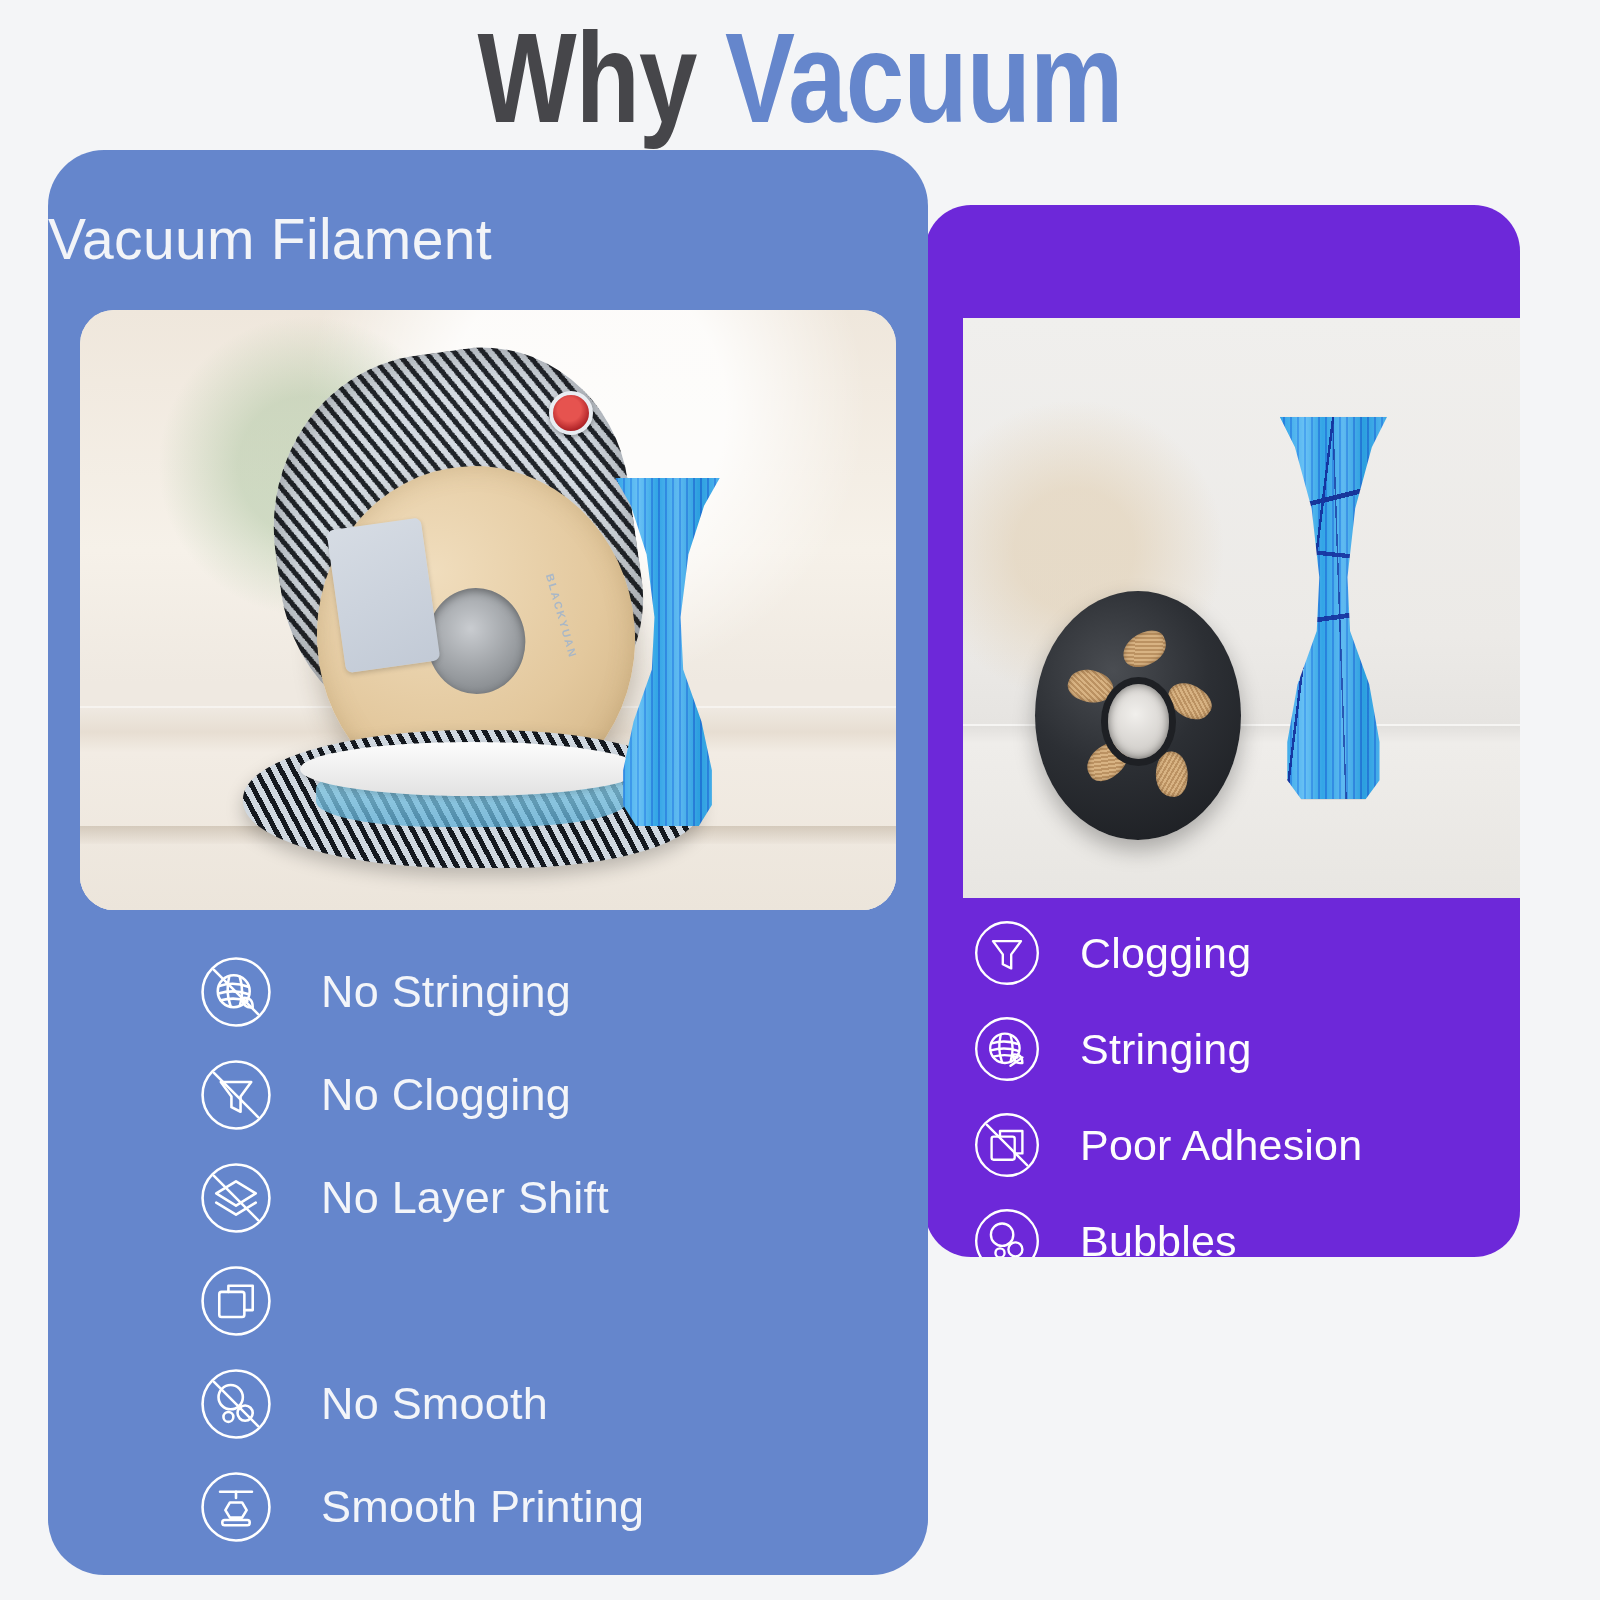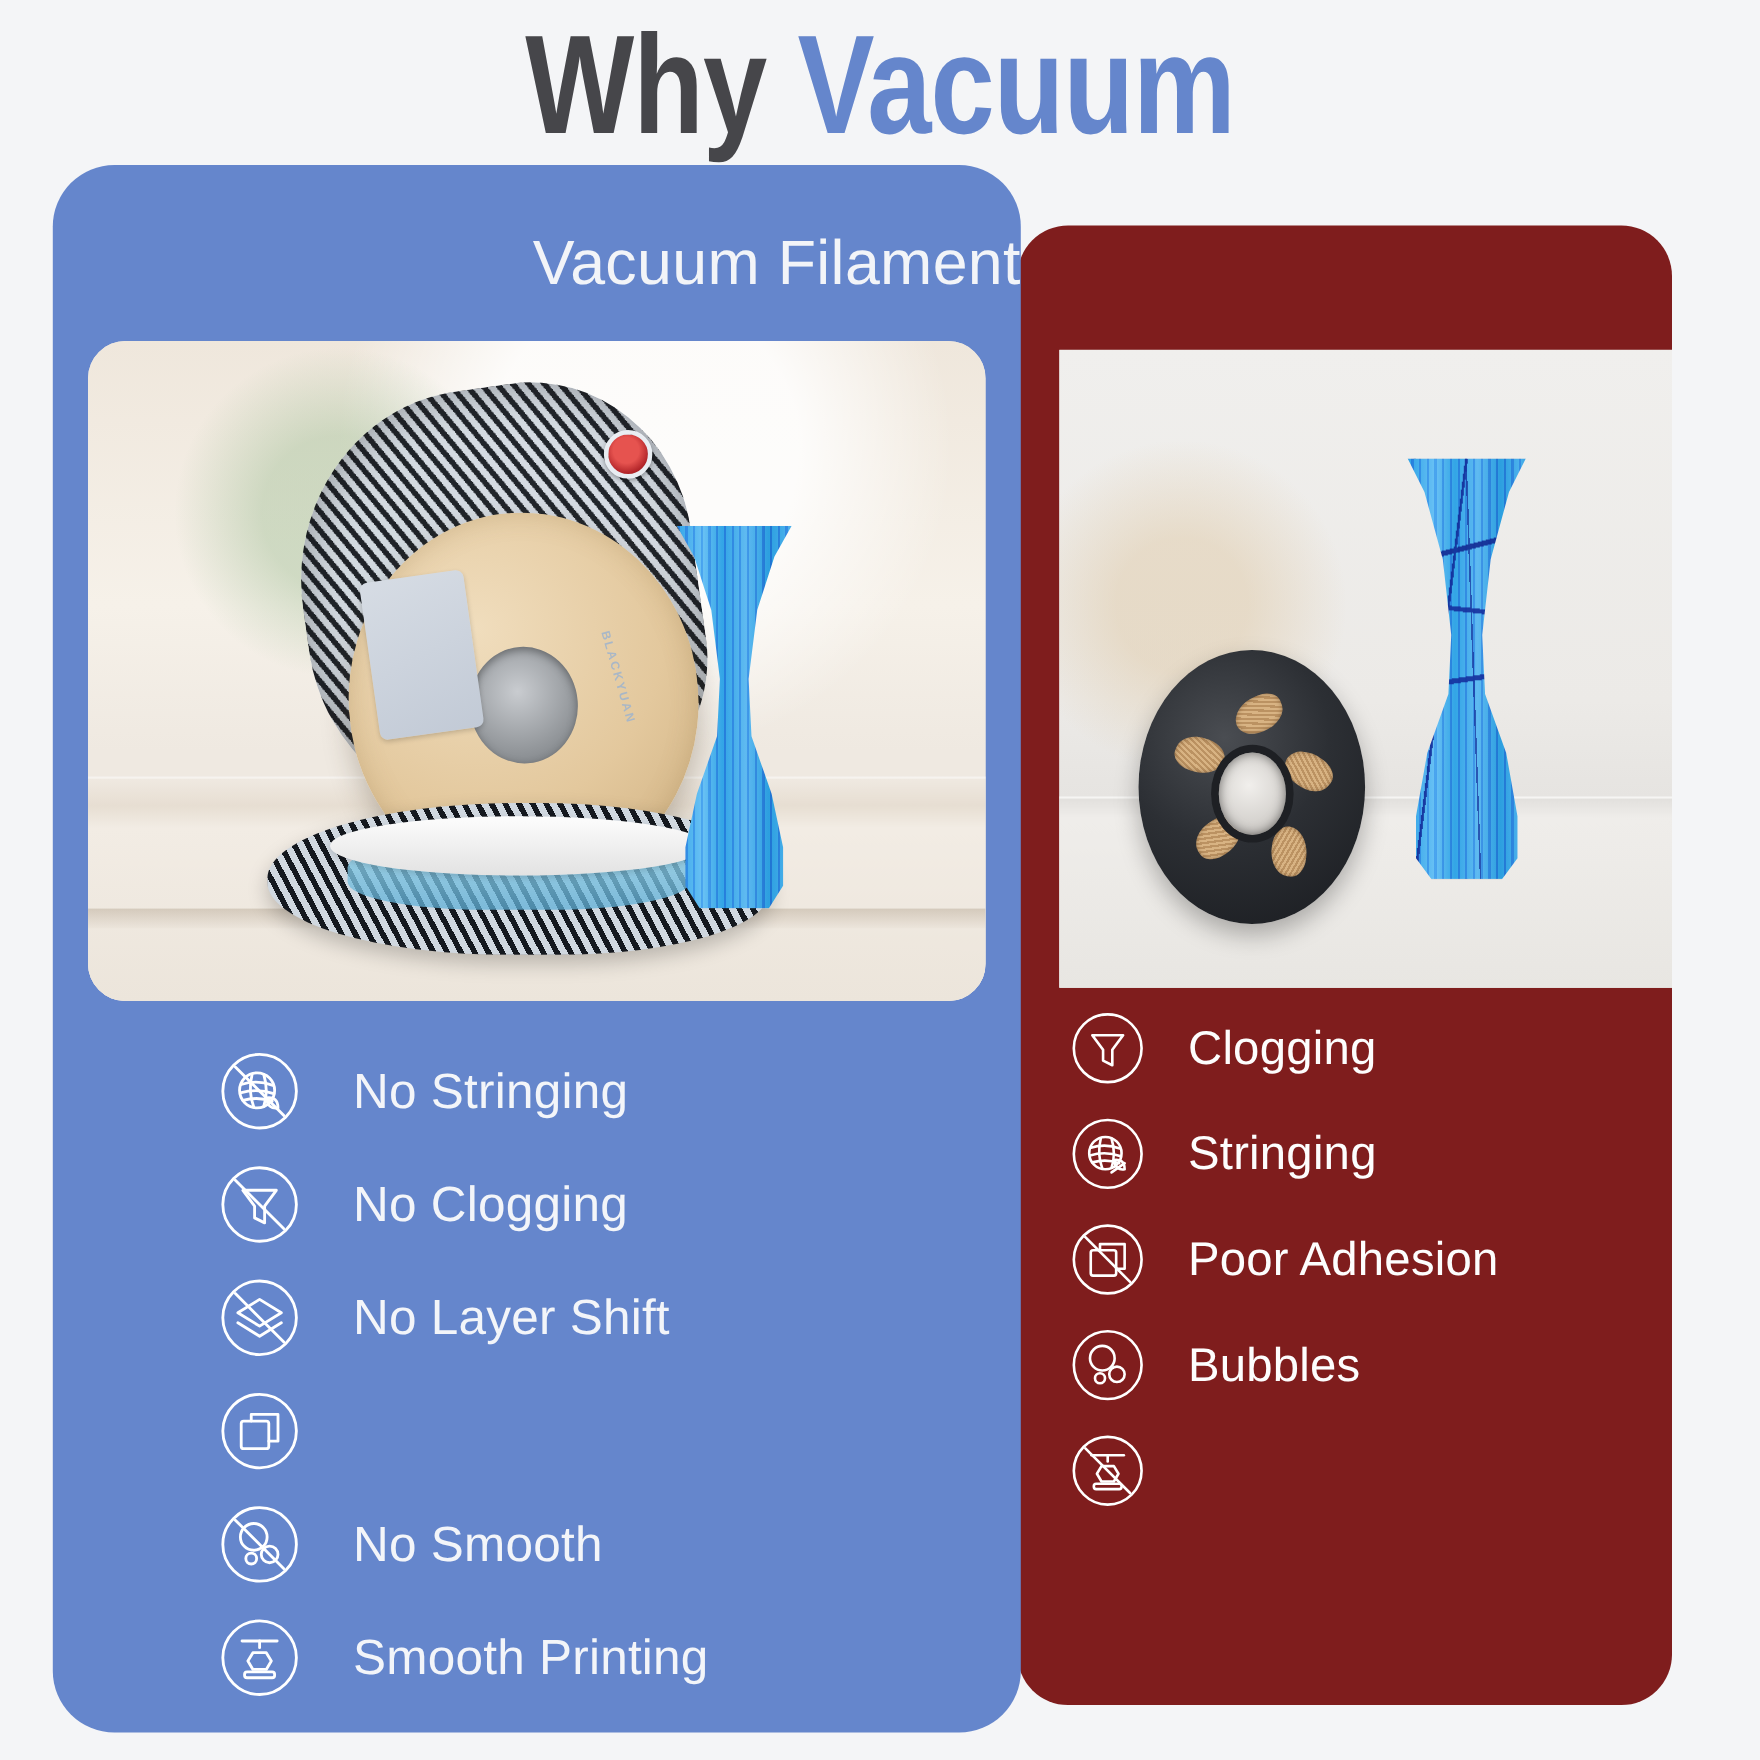--- a/index.html
+++ b/index.html
@@ -36,42 +36,42 @@
   }
   .title .t-dark { color: #46464a; }
   .title .t-blue { color: #6586cc; }
 
   
   .panel-gray {
     position: absolute;
     left: 925px;
     top: 205px;
     width: 595px;
-    height: 1345px;
-    background: #7f1d1d;
+    height: 1052px;
+    background: #6d28d9;
     border-radius: 46px;
     overflow: hidden;
   }
   .panel-blue {
     position: absolute;
     left: 48px;
     top: 150px;
     width: 880px;
     height: 1425px;
     background: #6586cc;
     border-radius: 56px;
     overflow: hidden;
   }
 
   
   .head-blue {
     position: absolute;
     left: 0; top: 56px;
     width: 880px;
-    text-align: right;
+    text-align: left;
     color: #f2f4f8;
     font-size: 57px;
     font-weight: normal;
     letter-spacing: 0.3px;
   }
   .head-gray {
     position: absolute;
     left: 0; top: 232px;
     width: 595px;
     text-align: center;

